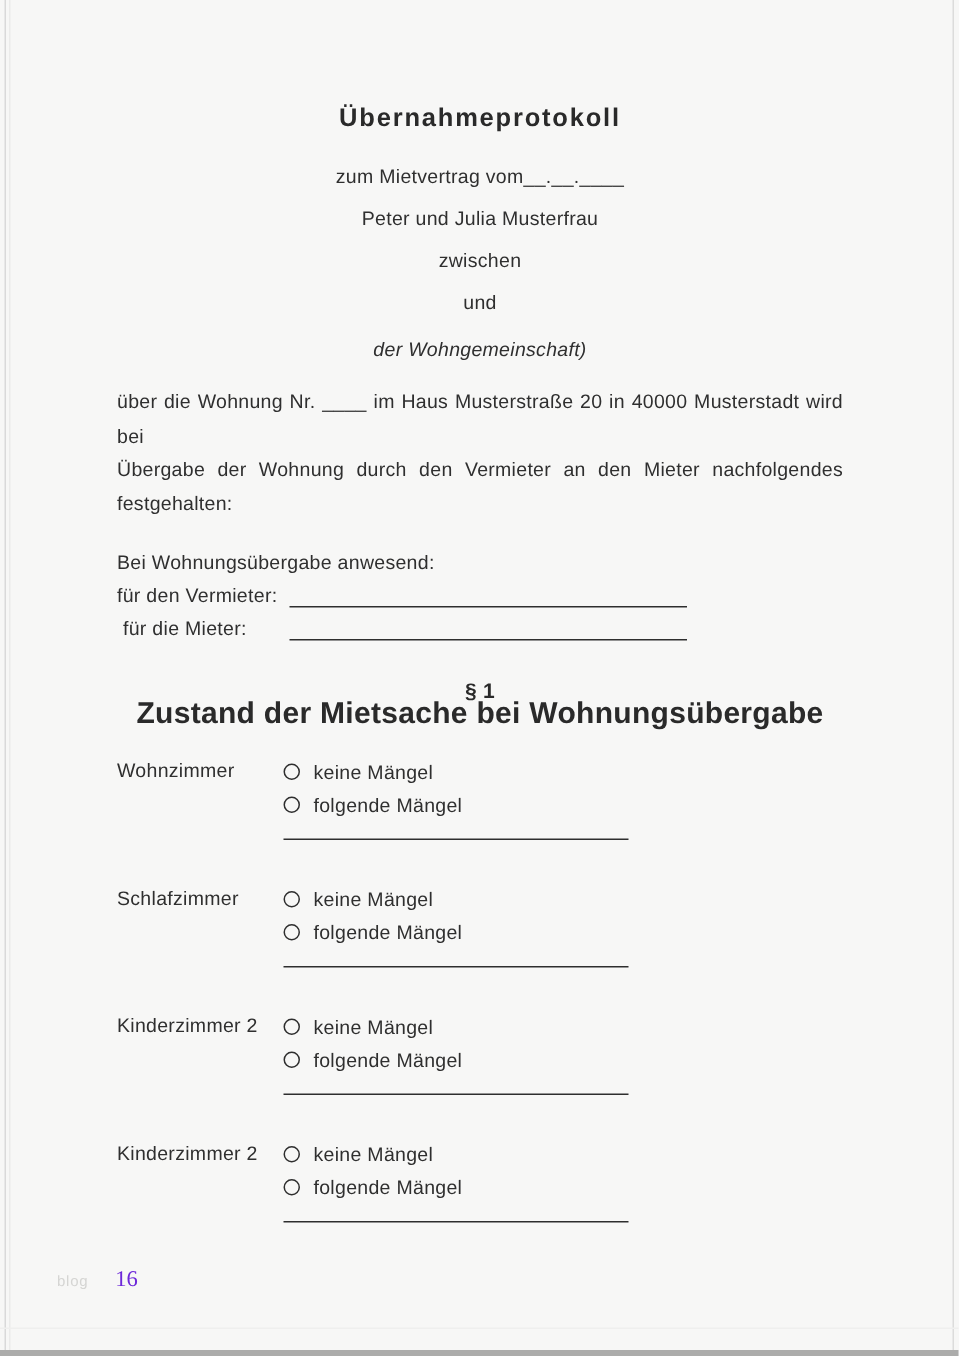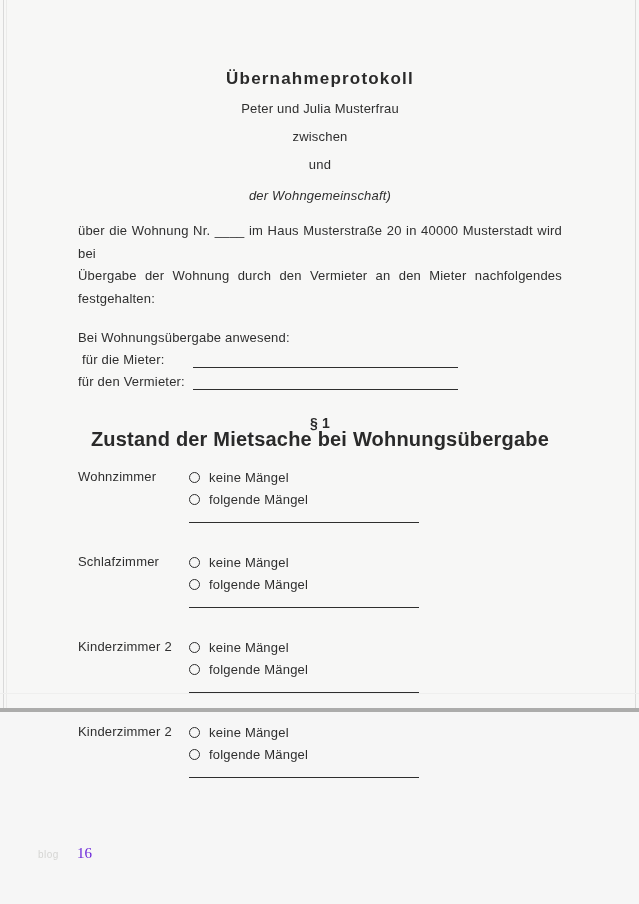--- a/index.html
+++ b/index.html
@@ -3,21 +3,21 @@
 <meta charset="utf-8">
 <style>
   html,body{margin:0;padding:0;}
   body{
     width:639px;height:904px;overflow:hidden;
     background:#f6f6f6;
     font-family:"Liberation Sans","DejaVu Sans",sans-serif;
     color:#2f2f2f;
     -webkit-font-smoothing:antialiased;
   }
-  .page{position:relative;width:639px;height:712px;background:#f7f7f6;}
+  .page{position:relative;width:639px;height:904px;background:#f7f7f6;}
   
   .edge-v{position:absolute;top:0;bottom:0;width:1px;}
   .edge-left-outer{left:3px;background:#d9d9d9;}
   .edge-left-inner{left:6px;background:#ebebea;}
   .edge-right{right:3px;background:#dcdcdb;}
   .edge-faint-h{position:absolute;left:0;right:0;bottom:18px;height:1px;background:#efefee;}
   .bottom-bar{position:absolute;left:0;right:0;bottom:0;height:4px;background:#acacab;}
 
   .content{padding:69px 77px 0 78px;font-size:13px;letter-spacing:.2px;}
   .title{
@@ -66,42 +66,43 @@
 
 <div class="page">
   <div class="edge-v edge-left-outer"></div>
   <div class="edge-v edge-left-inner"></div>
   <div class="edge-v edge-right"></div>
   <div class="edge-faint-h"></div>
 
   <div class="content">
     <h1 class="title">Übernahmeprotokoll</h1>
 
+    <div class="cline l-sub">zum Mietvertrag vom__.__.____</div>
     <div class="cline l-ld">Peter und Julia Musterfrau</div>
     <div class="cline l-zw">zwischen</div>
     <div class="cline l-und">und</div>
 
     <div class="tenants">
       <div class="cline it">der Wohngemeinschaft)</div>
     </div>
 
     <div class="intro">
       <div class="j">über die Wohnung Nr. ____ im Haus Musterstraße 20 in 40000 Musterstadt wird bei</div>
       <div class="j">Übergabe der Wohnung durch den Vermieter an den Mieter nachfolgendes</div>
       <div>festgehalten:</div>
     </div>
 
     <div class="attendance">
       <div class="att-heading">Bei Wohnungsübergabe anwesend:</div>
+      <div class="att-row">
+        <span class="att-label">für den Vermieter:</span>
+        <span class="fill-line"></span>
+      </div>
       <div class="att-row att-row2">
         <span class="att-label">für die Mieter:</span>
-        <span class="fill-line"></span>
-      </div>
-      <div class="att-row">
-        <span class="att-label">für den Vermieter:</span>
         <span class="fill-line"></span>
       </div>
     </div>
 
     <div class="sec-head">
       <div class="sec-num">§ 1</div>
       <div class="sec-title">Zustand der Mietsache bei Wohnungsübergabe</div>
     </div>
 
     <div class="room room-first">

